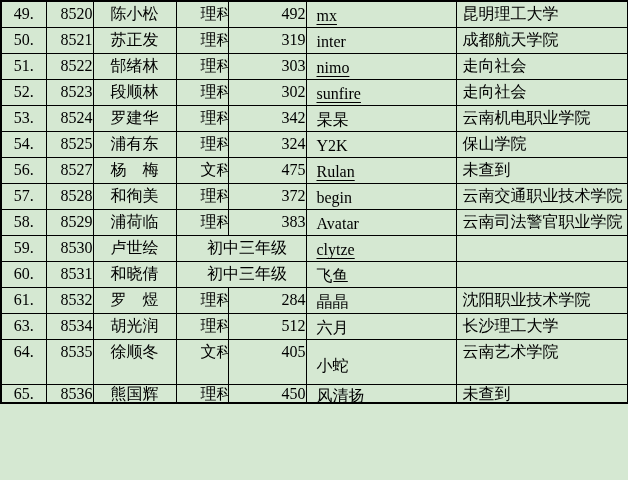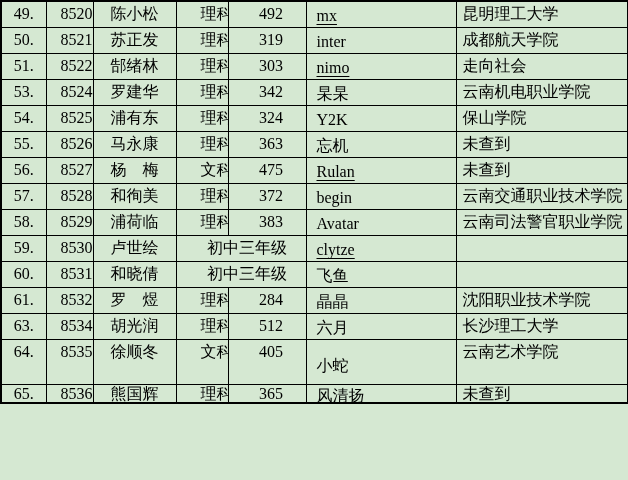--- a/index.html
+++ b/index.html
@@ -31,21 +31,21 @@
   }
   tr.row-normal { height: 26px; }
   tr.row-tall   { height: 45px; }
   tr.row-last   { height: 16px; }
 
   td.c-num     { text-align: center; }
   td.c-id      { text-align: right; }
   td.c-name    { text-align: center; letter-spacing: 0px; }
   td.c-subject { text-align: right; padding-left: 24px; }
   td.c-subject-merged { text-align: center; padding-left: 12px; }
-  td.c-score   { text-align: center; padding-left: 8px; margin-left: 16px; }
+  td.c-score   { text-align: right; padding-left: 8px; margin-left: 16px; }
   td.c-nick    { text-align: left; padding-left: 10px; }
   td.c-nick span { position: relative; top: 2px; display: inline-block; }
   td.c-school  { text-align: left; padding-left: 6px; }
 
   
   .squiggle {
     text-decoration-line: underline;
     text-decoration-style: wavy;
     text-decoration-color: #e00000;
     text-decoration-thickness: 1px;
@@ -92,45 +92,45 @@
       <tr class="row-normal">
         <td class="c-num">51.</td>
         <td class="c-id">8522</td>
         <td class="c-name">郜绪林</td>
         <td class="c-subject">理科</td>
         <td class="c-score">303</td>
         <td class="c-nick"><span class="squiggle">nimo</span></td>
         <td class="c-school">走向社会</td>
       </tr>
       <tr class="row-normal">
+        <td class="c-num">52.</td>
+        <td class="c-id">8523</td>
+        <td class="c-name">段顺林</td>
+        <td class="c-subject">理科</td>
+        <td class="c-score">302</td>
+        <td class="c-nick"><span class="squiggle">sunfire</span></td>
+        <td class="c-school">走向社会</td>
+      </tr>
+      <tr class="row-normal">
         <td class="c-num">53.</td>
         <td class="c-id">8524</td>
         <td class="c-name">罗建华</td>
         <td class="c-subject">理科</td>
         <td class="c-score">342</td>
         <td class="c-nick"><span>杲杲</span></td>
         <td class="c-school">云南机电职业学院</td>
       </tr>
       <tr class="row-normal">
         <td class="c-num">54.</td>
         <td class="c-id">8525</td>
         <td class="c-name">浦有东</td>
         <td class="c-subject">理科</td>
         <td class="c-score">324</td>
         <td class="c-nick"><span>Y2K</span></td>
         <td class="c-school">保山学院</td>
-      </tr>
-      <tr class="row-normal">
-        <td class="c-num">55.</td>
-        <td class="c-id">8526</td>
-        <td class="c-name">马永康</td>
-        <td class="c-subject">理科</td>
-        <td class="c-score">363</td>
-        <td class="c-nick"><span>忘机</span></td>
-        <td class="c-school">未查到</td>
       </tr>
       <tr class="row-normal">
         <td class="c-num">56.</td>
         <td class="c-id">8527</td>
         <td class="c-name">杨　梅</td>
         <td class="c-subject">文科</td>
         <td class="c-score">475</td>
         <td class="c-nick"><span class="squiggle">Rulan</span></td>
         <td class="c-school">未查到</td>
       </tr>
@@ -193,18 +193,18 @@
         <td class="c-subject">文科</td>
         <td class="c-score">405</td>
         <td class="c-nick"><span>小蛇</span></td>
         <td class="c-school">云南艺术学院</td>
       </tr>
       <tr class="row-last">
         <td class="c-num">65.</td>
         <td class="c-id">8536</td>
         <td class="c-name">熊国辉</td>
         <td class="c-subject">理科</td>
-        <td class="c-score">365</td>
+        <td class="c-score">450</td>
         <td class="c-nick"><span>风清扬</span></td>
         <td class="c-school">未查到</td>
       </tr>
     </tbody>
 </table>
 
 </body></html>

